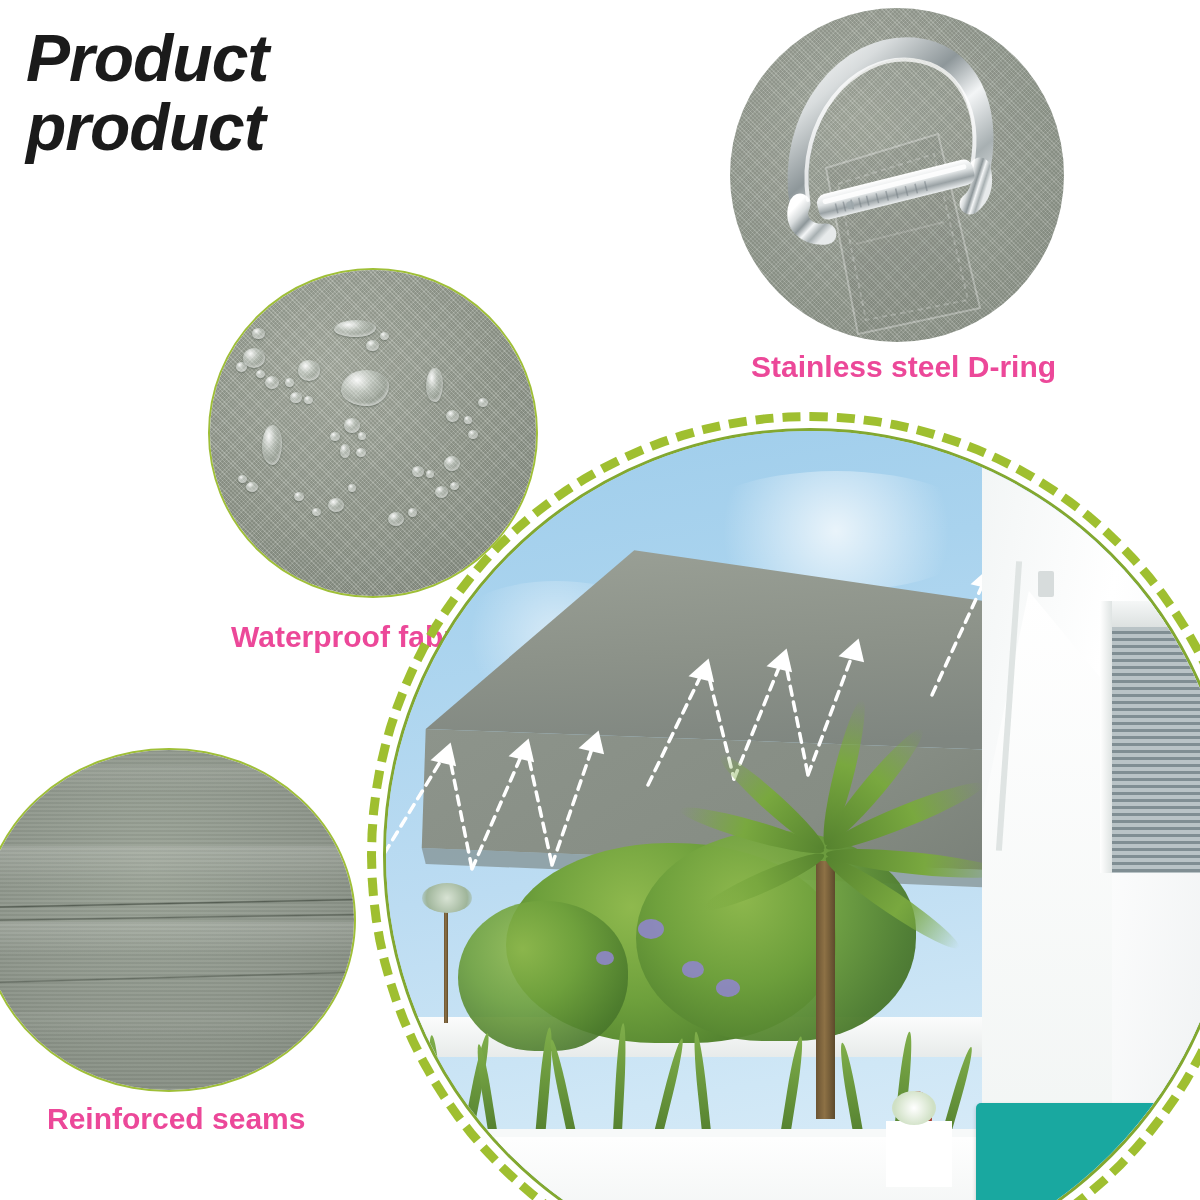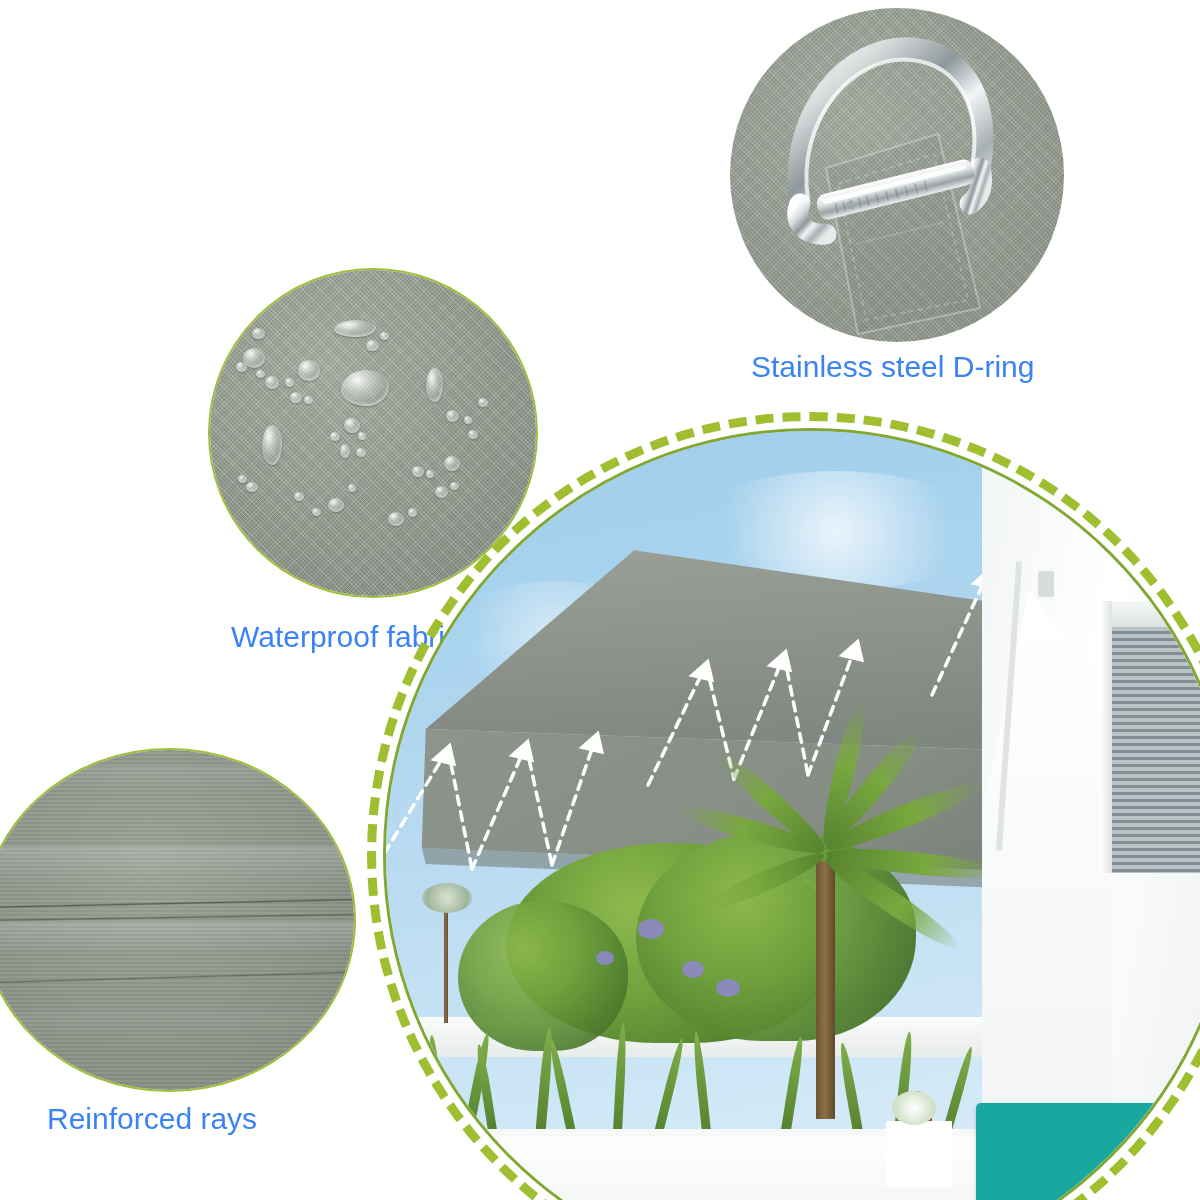--- a/index.html
+++ b/index.html
@@ -12,21 +12,21 @@
   .title-wrap{position:absolute;left:26px;top:26px;width:560px;}
   .title-line{font-weight:bold;font-style:italic;font-size:66px;line-height:0.98;
               color:#1b1b1b;letter-spacing:-1px;white-space:nowrap;}
   .title-line.l2{margin-top:4px;}
   .title-bar{position:absolute;left:0;top:162px;width:390px;height:38px;background:#9fbf38;z-index:-1;}
 
   
   .feature{position:absolute;}
   .circle{position:absolute;border-radius:50%;overflow:hidden;
           border:2px solid #9fbf38;box-sizing:border-box;}
-  .caption{position:absolute;font-weight:normal;color:#3b82f6;white-space:nowrap;}
+  .caption{position:absolute;font-weight:bold;color:#ec4899;white-space:nowrap;}
 
   
   .fabric-grey{
     width:100%;height:100%;
     background:
       repeating-linear-gradient(45deg, rgba(255,255,255,.14) 0 1px, rgba(0,0,0,.05) 1px 3px),
       repeating-linear-gradient(-45deg, rgba(255,255,255,.10) 0 1px, rgba(0,0,0,.04) 1px 3px),
       radial-gradient(circle at 38% 30%, #a8aea2 0%, #969d91 48%, #858c80 100%);
   }
   .fabric-seam{
@@ -74,20 +74,25 @@
   .flower{position:absolute;border-radius:50%;background:#8f86c9;opacity:.9;}
   .chair{position:absolute;background:#19a8a0;border-radius:5px;box-shadow:0 2px 4px rgba(0,0,0,.2);}
   .shutter{position:absolute;background:repeating-linear-gradient(180deg,#b9c3c6 0 4px,#808e93 4px 7px);}
   .shutterbox{position:absolute;background:linear-gradient(180deg,#f5f7f7,#d9dedd);}
 </style>
 </head>
 <body>
 
 <div id="stage">
 
+  <div class="title-wrap">
+    <div class="title-bar"></div>
+    <div class="title-line l1">Product</div>
+    <div class="title-line l2">product</div>
+  </div>
 
   <div class="feature">
     <div class="circle" style="left:208px;top:268px;width:330px;height:330px;">
       <div class="fabric-grey"></div>
 
       <div class="drop" style="left:42px;top:58px;width:13px;height:11px;"></div>
       <div class="drop" style="left:33px;top:78px;width:22px;height:20px;"></div>
       <div class="drop" style="left:46px;top:100px;width:9px;height:8px;"></div>
       <div class="drop" style="left:26px;top:92px;width:11px;height:10px;"></div>
       <div class="drop blob" style="left:124px;top:50px;width:42px;height:17px;"></div>
@@ -192,21 +197,21 @@
     <div class="circle" style="left:-18px;top:748px;width:374px;height:344px;">
       <div class="fabric-seam"></div>
       <div class="seamfold" style="left:0;top:96px;width:100%;height:40px;"></div>
       <div class="seamline" style="left:0;top:152px;width:100%;transform:rotate(-1.2deg);"></div>
       <div class="seamline" style="left:0;top:166px;width:100%;transform:rotate(-0.9deg);opacity:.8;"></div>
       <div class="seamfold" style="left:0;top:172px;width:100%;height:34px;"></div>
       <div class="seamline" style="left:0;top:226px;width:100%;transform:rotate(-1.6deg);opacity:.7;"></div>
       <div class="seamfold" style="left:0;top:16px;width:100%;height:26px;opacity:.5;"></div>
       <div class="seamfold" style="left:0;top:262px;width:100%;height:30px;opacity:.35;"></div>
     </div>
-    <div class="caption" style="left:47px;top:1102px;font-size:30px;">Reinforced rays</div>
+    <div class="caption" style="left:47px;top:1102px;font-size:30px;">Reinforced seams</div>
   </div>
 
   <div id="scene-wrap">
     <div id="scene-dash"></div>
     <div id="scene-clip">
 
       <div class="sky"></div>
       <div class="cloudpatch" style="left:300px;top:40px;width:300px;height:120px;"></div>
       <div class="cloudpatch" style="left:60px;top:150px;width:220px;height:110px;opacity:.7;"></div>
       <div class="cloudpatch" style="left:90px;top:470px;width:190px;height:80px;opacity:.85;"></div>

